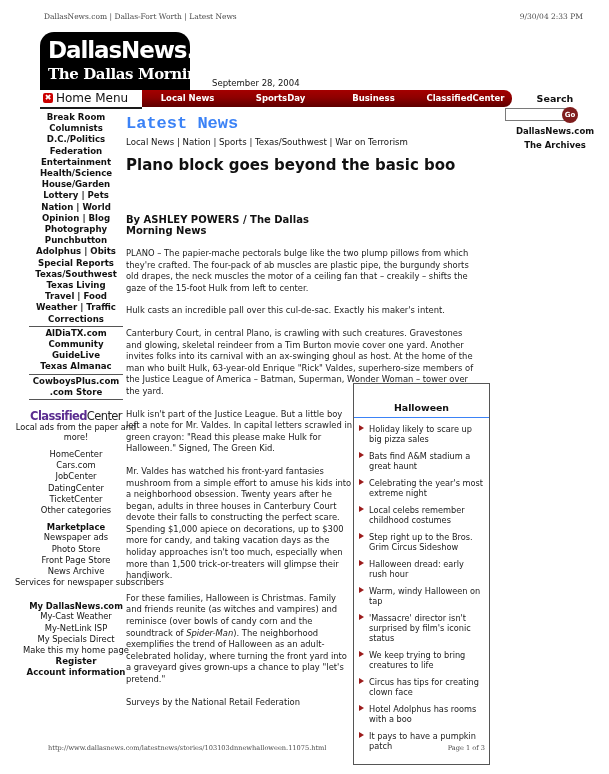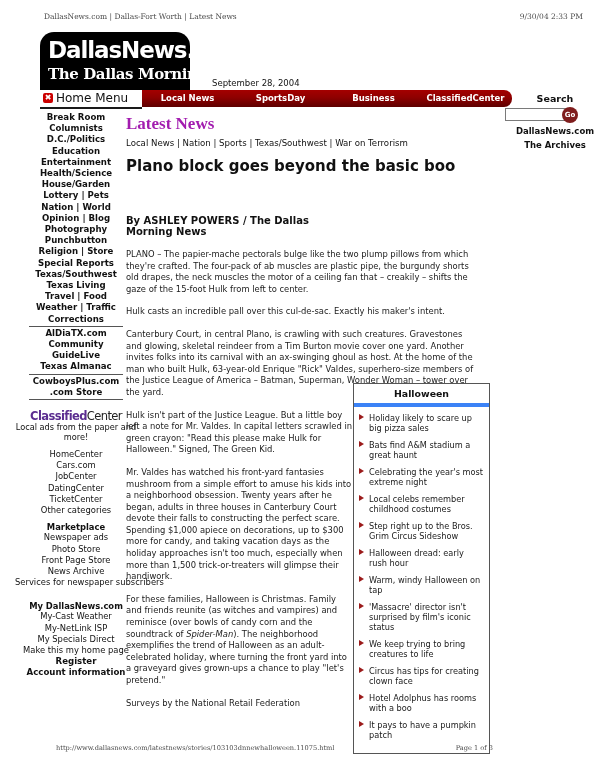--- a/index.html
+++ b/index.html
@@ -125,22 +125,22 @@
   }
   .sb-head{
     font-family:"DejaVu Sans", sans-serif;font-weight:bold;font-size:8.4px;
     color:#111;text-align:center;margin-top:6px;
   }
   .sb-gap{height:7px;}
 
   
   .article{position:absolute;left:126px;top:114px;width:230px;}
   .kicker{
-    font-family:Liberation Serif, serif;font-weight:bold;font-size:17px;
-    color:#a21caf;margin:0 0 4px 0;white-space:nowrap;
+    font-family:Liberation Mono, monospace;font-weight:bold;font-size:17px;
+    color:#3b82f6;margin:0 0 4px 0;white-space:nowrap;
   }
   .subnav{
     font-family:"DejaVu Sans", sans-serif;font-size:8.6px;color:#111;
     margin-bottom:9px;white-space:nowrap;
   }
   .headline{
     font-family:"DejaVu Sans", sans-serif;font-weight:bold;font-size:15px;
     color:#111;line-height:18px;margin:0 0 9px 0;white-space:nowrap;
   }
   .timestamp{
@@ -160,37 +160,38 @@
   .body-col em{font-style:italic;}
 
   
   .hbox{
     position:absolute;left:353px;top:383px;width:135px;
     border:1px solid #555;background:#fff;
   }
   .hbox-title{
     font-family:"DejaVu Sans", sans-serif;font-weight:bold;font-size:9.4px;
     color:#111;text-align:center;padding:4px 0 4px 0;
-    border-bottom:4px solid #3b82f6;
+    border-bottom:1px solid #3b82f6;
+    margin-top:14px;
   }
   .hbox ul{list-style:none;margin:0;padding:6px 5px 6px 5px;}
   .hbox li{
     position:relative;padding-left:10px;margin-bottom:7px;
     font-family:"DejaVu Sans", sans-serif;font-size:8.2px;color:#1a1a1a;
     line-height:10px;
   }
   .hbox li .arr{
     position:absolute;left:0;top:1px;
     width:0;height:0;border-left:5px solid #9b1b1b;
     border-top:3.5px solid transparent;border-bottom:3.5px solid transparent;
   }
 
   
   .print-footer{
-    position:absolute;left:12px;top:744px;width:507px;height:12px;
+    position:absolute;left:4px;top:744px;width:507px;height:12px;
     font-family:"DejaVu Serif", serif;font-size:6.6px;color:#4a4a4a;
   }
   .print-footer .pf-left{position:absolute;left:44px;top:0;white-space:nowrap;}
   .print-footer .pf-right{position:absolute;right:26px;top:0;white-space:nowrap;}
 </style>
 </head>
 <body>
 
 <div class="page">
 
@@ -224,30 +225,30 @@
     </div>
     <div class="s-opt">DallasNews.com</div>
     <div class="s-opt">The Archives</div>
   </div>
 
   <div class="sidebar">
     <ul class="sb-list" id="sb-group1">
         <li>Break Room</li>
         <li>Columnists</li>
         <li>D.C./Politics</li>
-        <li>Education</li>
+        <li>Federation</li>
         <li>Entertainment</li>
         <li>Health/Science</li>
         <li>House/Garden</li>
         <li>Lottery | Pets</li>
         <li>Nation | World</li>
         <li>Opinion | Blog</li>
         <li>Photography</li>
         <li>Punchbutton</li>
-        <li>Religion | Store</li>
+        <li>Adolphus | Obits</li>
         <li>Special Reports</li>
         <li>Texas/Southwest</li>
         <li>Texas Living</li>
         <li>Travel | Food</li>
         <li>Weather | Traffic</li>
         <li>Corrections</li>
       </ul>
     <div class="sb-rule"></div>
     <ul class="sb-list" id="sb-group2">
         <li>AlDiaTX.com</li>

